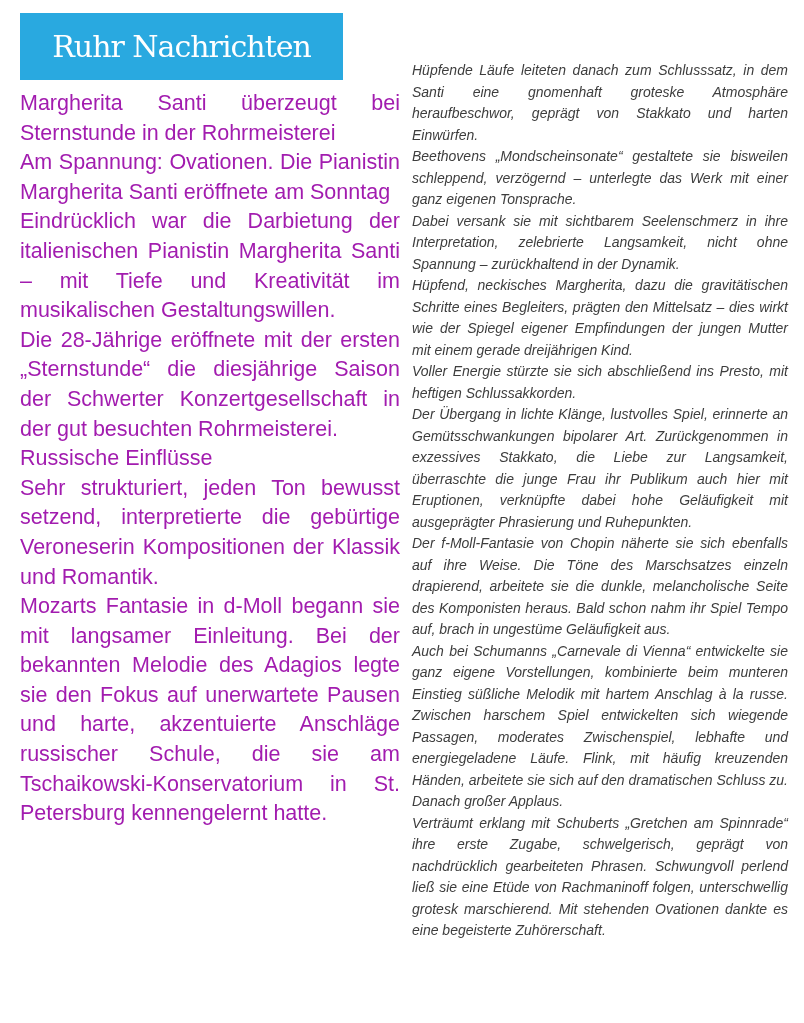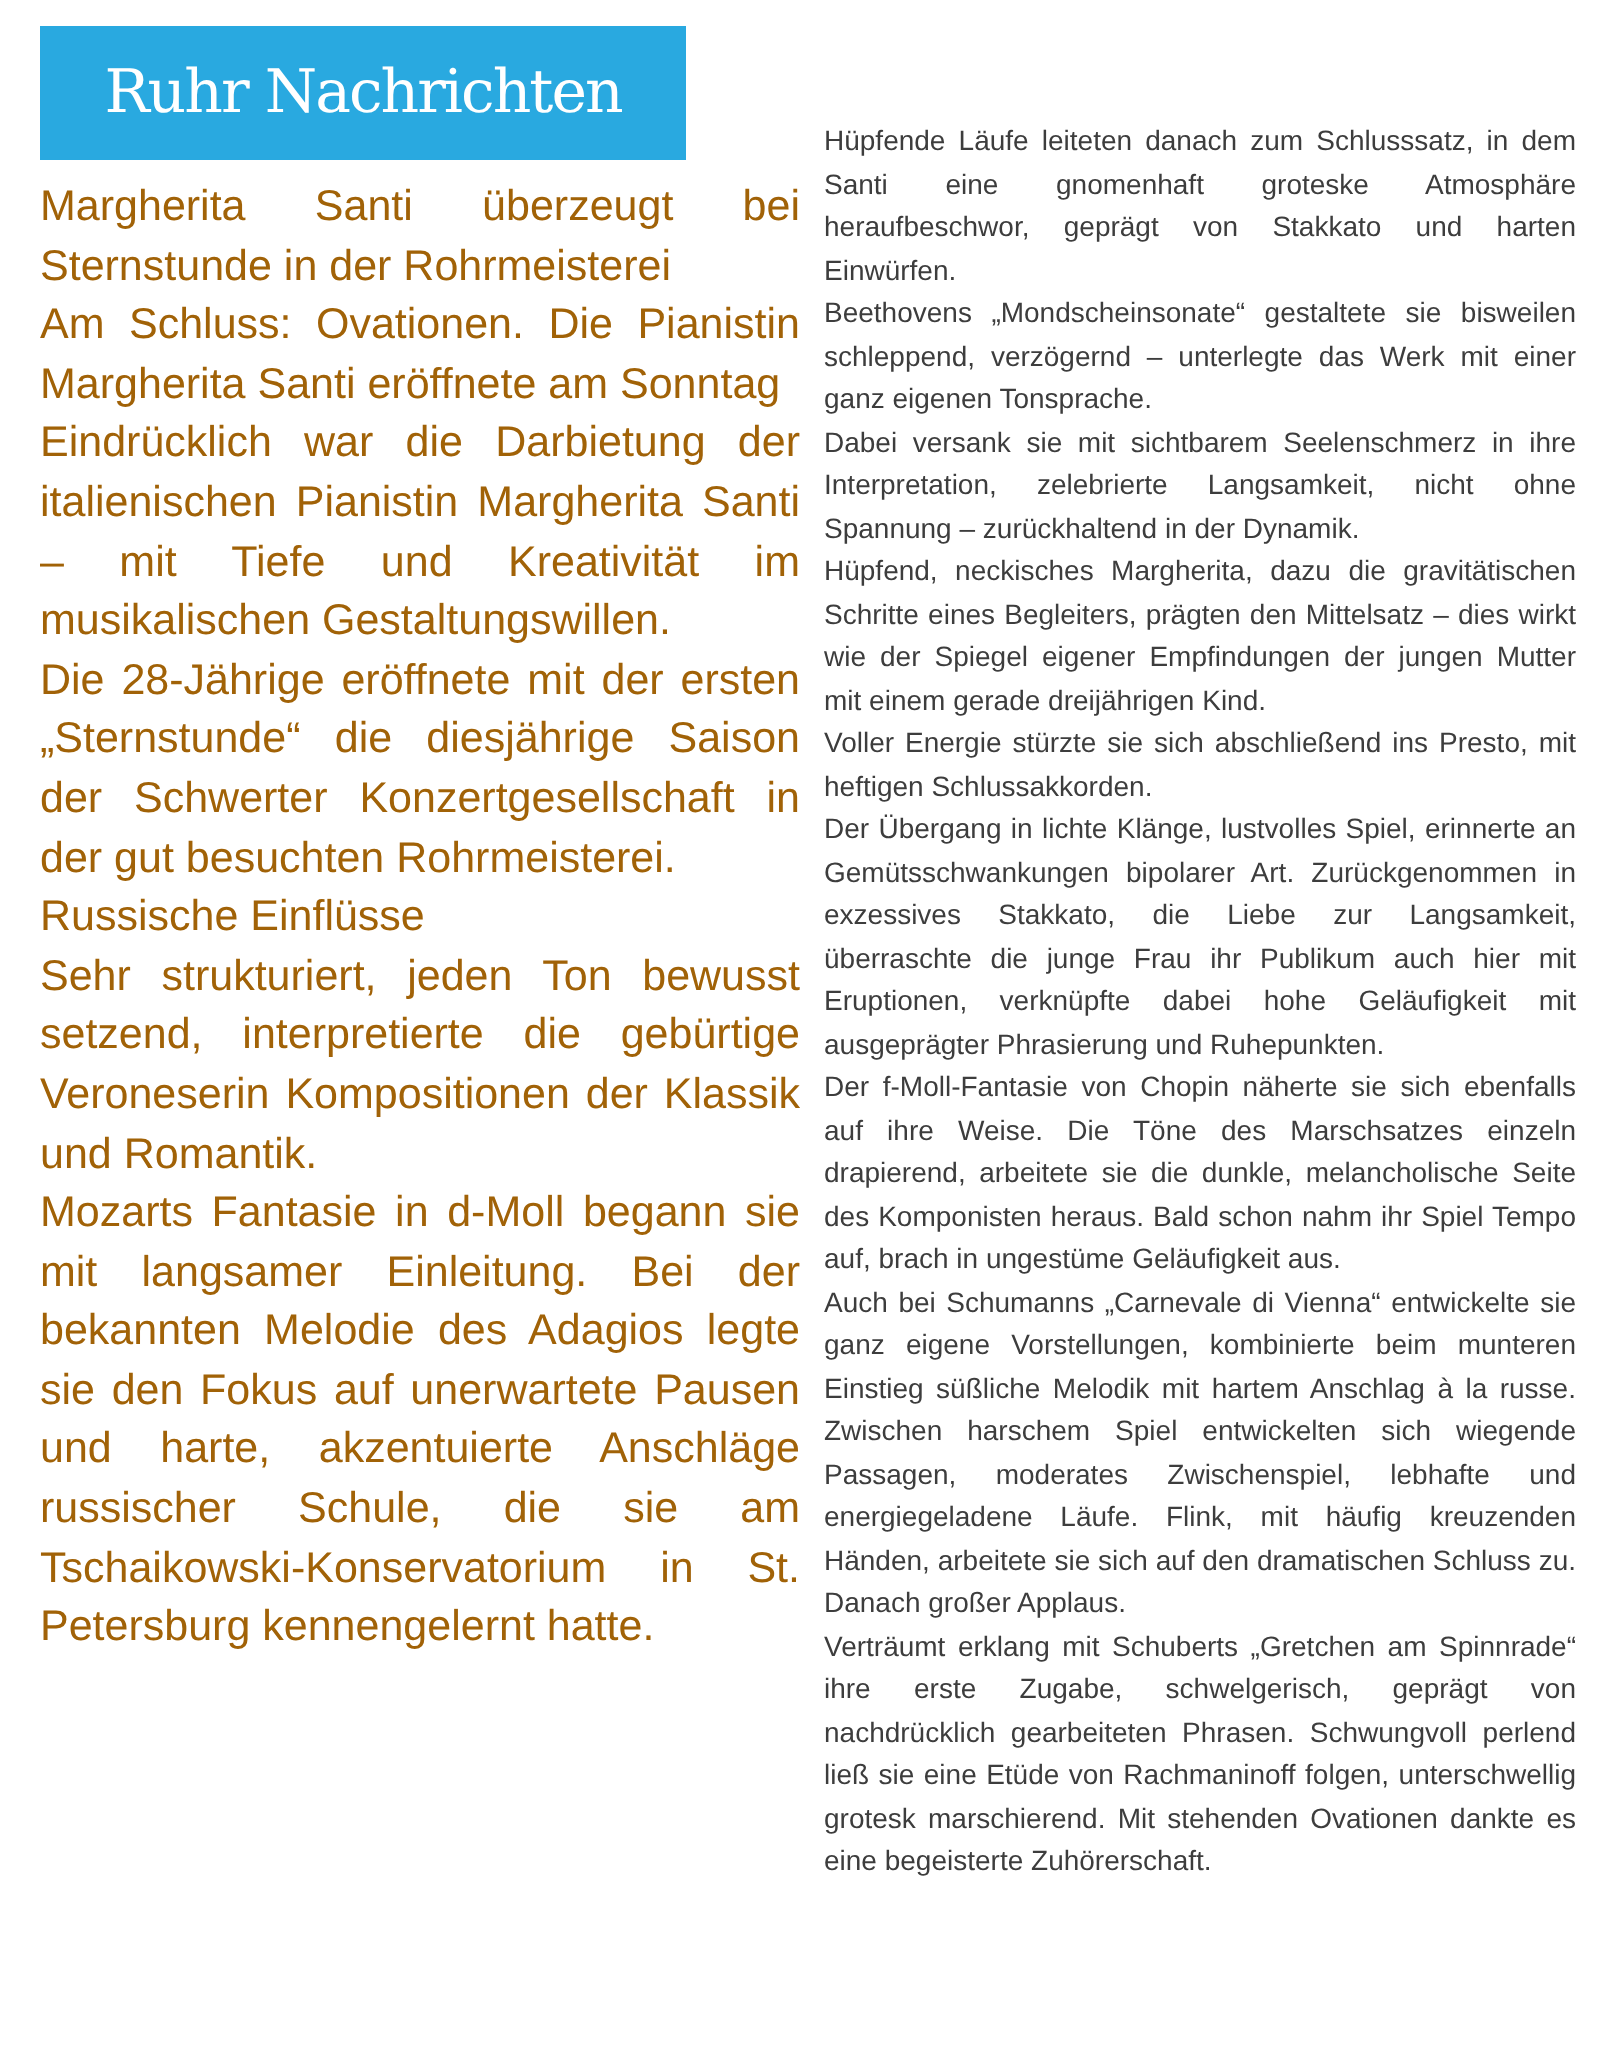--- a/index.html
+++ b/index.html
@@ -50,34 +50,35 @@
     width: 380px;
     font-size: 21.5px;
     line-height: 29.6px;
   }
   .col-right {
     left: 412px;
     top: 60px;
     width: 376px;
     font-size: 14px;
     line-height: 21.5px;
+    font-style: italic;
   }
 </style>
 </head>
 <body>
 
 <div class="page">
 
   <div class="masthead" style="background: rgb(41, 169, 224); color: rgb(255, 255, 255);">
     <span class="masthead-title">Ruhr Nachrichten</span>
   </div>
 
-  <div class="col col-left" style="color: #a16207;">
+  <div class="col col-left" style="color: #a21caf;">
     <p>Margherita Santi überzeugt bei Sternstunde in der Rohrmeisterei</p>
-    <p>Am Schluss: Ovationen. Die Pianistin Margherita Santi eröffnete am Sonntag</p>
+    <p>Am Spannung: Ovationen. Die Pianistin Margherita Santi eröffnete am Sonntag</p>
     <p>Eindrücklich war die Darbietung der italienischen Pianistin Margherita Santi – mit Tiefe und Kreativität im musikalischen Gestaltungswillen.</p>
     <p>Die 28-Jährige eröffnete mit der ersten „Sternstunde“ die diesjährige Saison der Schwerter Konzertgesellschaft in der gut besuchten Rohrmeisterei.</p>
     <p>Russische Einflüsse</p>
     <p>Sehr strukturiert, jeden Ton bewusst setzend, interpretierte die gebürtige Veroneserin Kompositionen der Klassik und Romantik.</p>
     <p>Mozarts Fantasie in d-Moll begann sie mit langsamer Einleitung. Bei der bekannten Melodie des Adagios legte sie den Fokus auf unerwartete Pausen und harte, akzentuierte Anschläge russischer Schule, die sie am Tschaikowski-Konservatorium in St. Petersburg kennengelernt hatte.</p>
   </div>
 
   <div class="col col-right" style="color: rgb(61, 61, 61);">
     <p>Hüpfende Läufe leiteten danach zum Schlusssatz, in dem Santi eine gnomenhaft groteske Atmosphäre heraufbeschwor, geprägt von Stakkato und harten Einwürfen.</p>
     <p>Beethovens „Mondscheinsonate“ gestaltete sie bisweilen schleppend, verzögernd – unterlegte das Werk mit einer ganz eigenen Tonsprache.</p>

